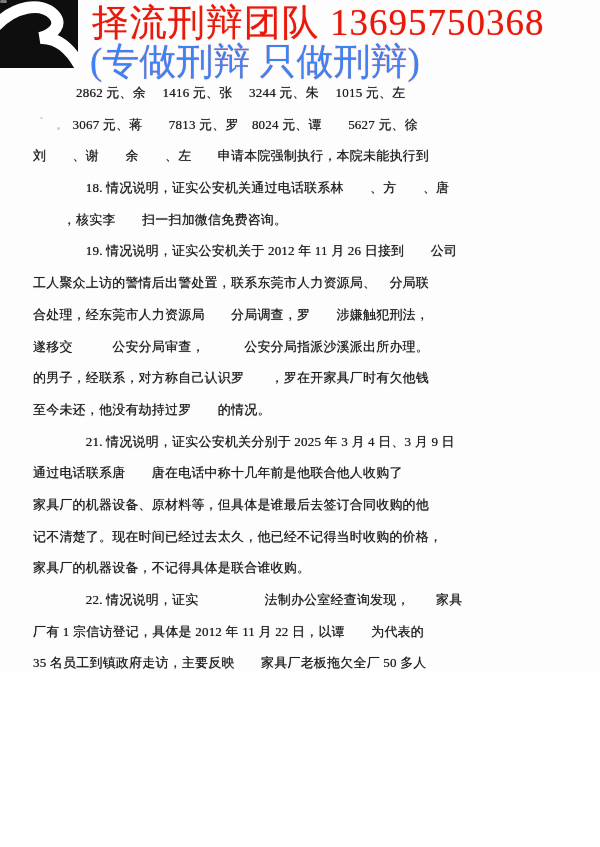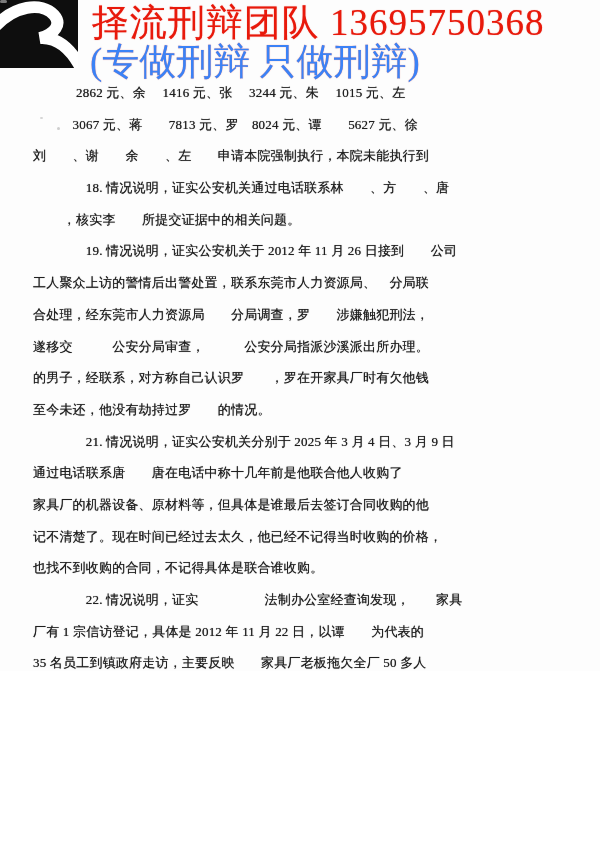--- a/index.html
+++ b/index.html
@@ -59,32 +59,32 @@
   </div>
 
   <div class="brand-l1">择流刑辩团队 13695750368</div>
   <div class="brand-l2">(专做刑辩 只做刑辩)</div>
 
   <div class="doc">
     <div class="ln">　　　 2862 元、余　 1416 元、张　 3244 元、朱　 1015 元、左</div>
     <div class="ln">　　　3067 元、蒋　　7813 元、罗　8024 元、谭　　5627 元、徐</div>
     <div class="ln">刘　　、谢　　余　　、左　　申请本院强制执行，本院未能执行到</div>
     <div class="ln">　　　　18. 情况说明，证实公安机关通过电话联系林　　、方　　、唐</div>
-    <div class="ln">　　 ，核实李　　所提交证据中的相关问题。</div>
+    <div class="ln">　　 ，核实李　　扫一扫加微信免费咨询。</div>
     <div class="ln">　　　　19. 情况说明，证实公安机关于 2012 年 11 月 26 日接到　　公司</div>
     <div class="ln">工人聚众上访的警情后出警处置，联系东莞市人力资源局、　分局联</div>
     <div class="ln">合处理，经东莞市人力资源局　　分局调查，罗　　涉嫌触犯刑法，</div>
     <div class="ln">遂移交　　　公安分局审查，　　　公安分局指派沙溪派出所办理。</div>
     <div class="ln">的男子，经联系，对方称自己认识罗　　，罗在开家具厂时有欠他钱</div>
     <div class="ln">至今未还，他没有劫持过罗　　的情况。</div>
     <div class="ln">　　　　21. 情况说明，证实公安机关分别于 2025 年 3 月 4 日、3 月 9 日</div>
     <div class="ln">通过电话联系唐　　唐在电话中称十几年前是他联合他人收购了</div>
     <div class="ln">家具厂的机器设备、原材料等，但具体是谁最后去签订合同收购的他</div>
     <div class="ln">记不清楚了。现在时间已经过去太久，他已经不记得当时收购的价格，</div>
-    <div class="ln">也找不到收购的合同，不记得具体是联合谁收购。</div>
+    <div class="ln">家具厂的机器设备，不记得具体是联合谁收购。</div>
     <div class="ln">　　　　22. 情况说明，证实　　　　　法制办公室经查询发现，　　家具</div>
     <div class="ln">厂有 1 宗信访登记，具体是 2012 年 11 月 22 日，以谭　　为代表的</div>
     <div class="ln">35 名员工到镇政府走访，主要反映　　家具厂老板拖欠全厂 50 多人</div>
   </div>
 
 
   <div class="cta">扫一扫加微信免费咨询</div>
 
   <div class="qr">
     <svg width="59" height="59" viewBox="0 0 58 58" xmlns="http://www.w3.org/2000/svg">

